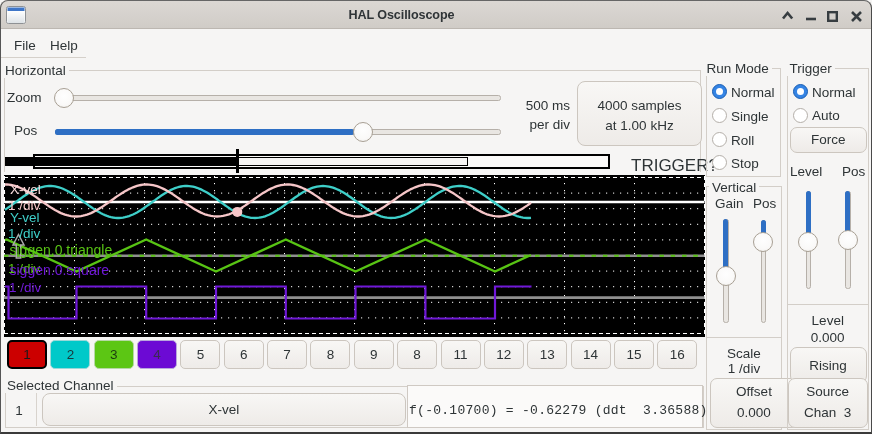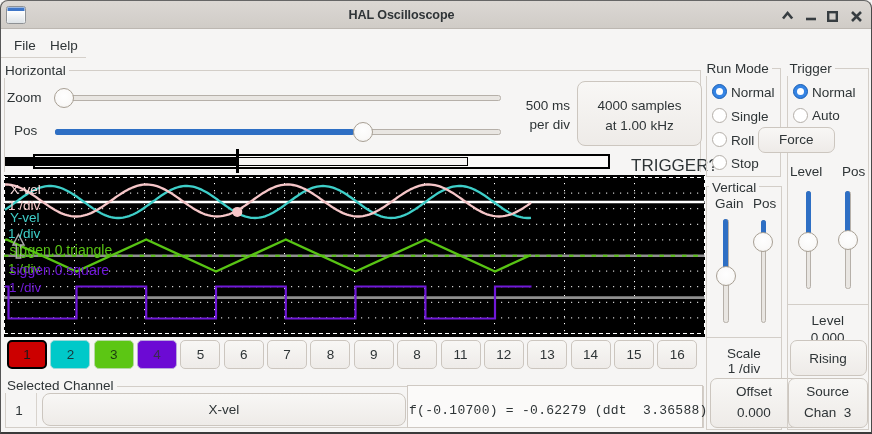--- a/index.html
+++ b/index.html
@@ -158,28 +158,28 @@
 <div class="abs" style="left:706px;top:345.5px;width:76px;text-align:center">Scale</div>
 <div class="abs" style="left:706px;top:360.5px;width:76px;text-align:center">1 /div</div>
 <div class="abs btn" style="left:709.5px;top:377.5px;width:89px;height:50px;line-height:20.5px">Offset<br>0.000</div>
 
 <div class="abs groupbox" style="left:786.5px;top:67.5px;width:82.5px;height:362.5px"></div>
 <div class="abs glabel" style="left:786.5px;top:61px">Trigger</div>
 <div class="abs radio sel" style="left:793px;top:84px"></div>
 <div class="abs" style="left:812px;top:84.5px">Normal</div>
 <div class="abs radio" style="left:793px;top:107.5px"></div>
 <div class="abs" style="left:812px;top:108px">Auto</div>
-<div class="abs btn" style="left:758px;top:127px;width:76.5px;height:25.5px">Force</div>
+<div class="abs btn" style="left:790px;top:127px;width:76.5px;height:25.5px">Force</div>
 <div class="abs" style="left:790px;top:163.5px">Level</div>
 <div class="abs" style="left:842px;top:163.5px">Pos</div>
 <div class="abs vgroove" style="left:805.5px;top:191px;height:98px"></div>
 <div class="abs fillblue" style="left:805.5px;top:191px;width:5px;height:50px"></div>
 <div class="abs handle" style="left:798px;top:231.5px"></div>
 <div class="abs vgroove" style="left:845px;top:191px;height:98px"></div>
 <div class="abs fillblue" style="left:845px;top:191px;width:5px;height:48px"></div>
 <div class="abs handle" style="left:837.5px;top:229.5px"></div>
 <div class="abs" style="left:786.5px;top:303.5px;width:82.5px;height:1px;background:#d3cec8"></div>
 <div class="abs" style="left:786.5px;top:312.5px;width:82.5px;text-align:center">Level</div>
 <div class="abs" style="left:786.5px;top:329.5px;width:82.5px;text-align:center">0.000</div>
-<div class="abs btn" style="left:789.5px;top:340px;width:77px;height:36px">Rising</div>
+<div class="abs btn" style="left:789.5px;top:347px;width:77px;height:36px">Rising</div>
 <div class="abs btn" style="left:788px;top:377.5px;width:79.5px;height:50px;line-height:20.5px">Source<br>Chan&nbsp;&nbsp;3</div>
 
 <div class="abs" id="frame"></div>
 
 </body></html>

